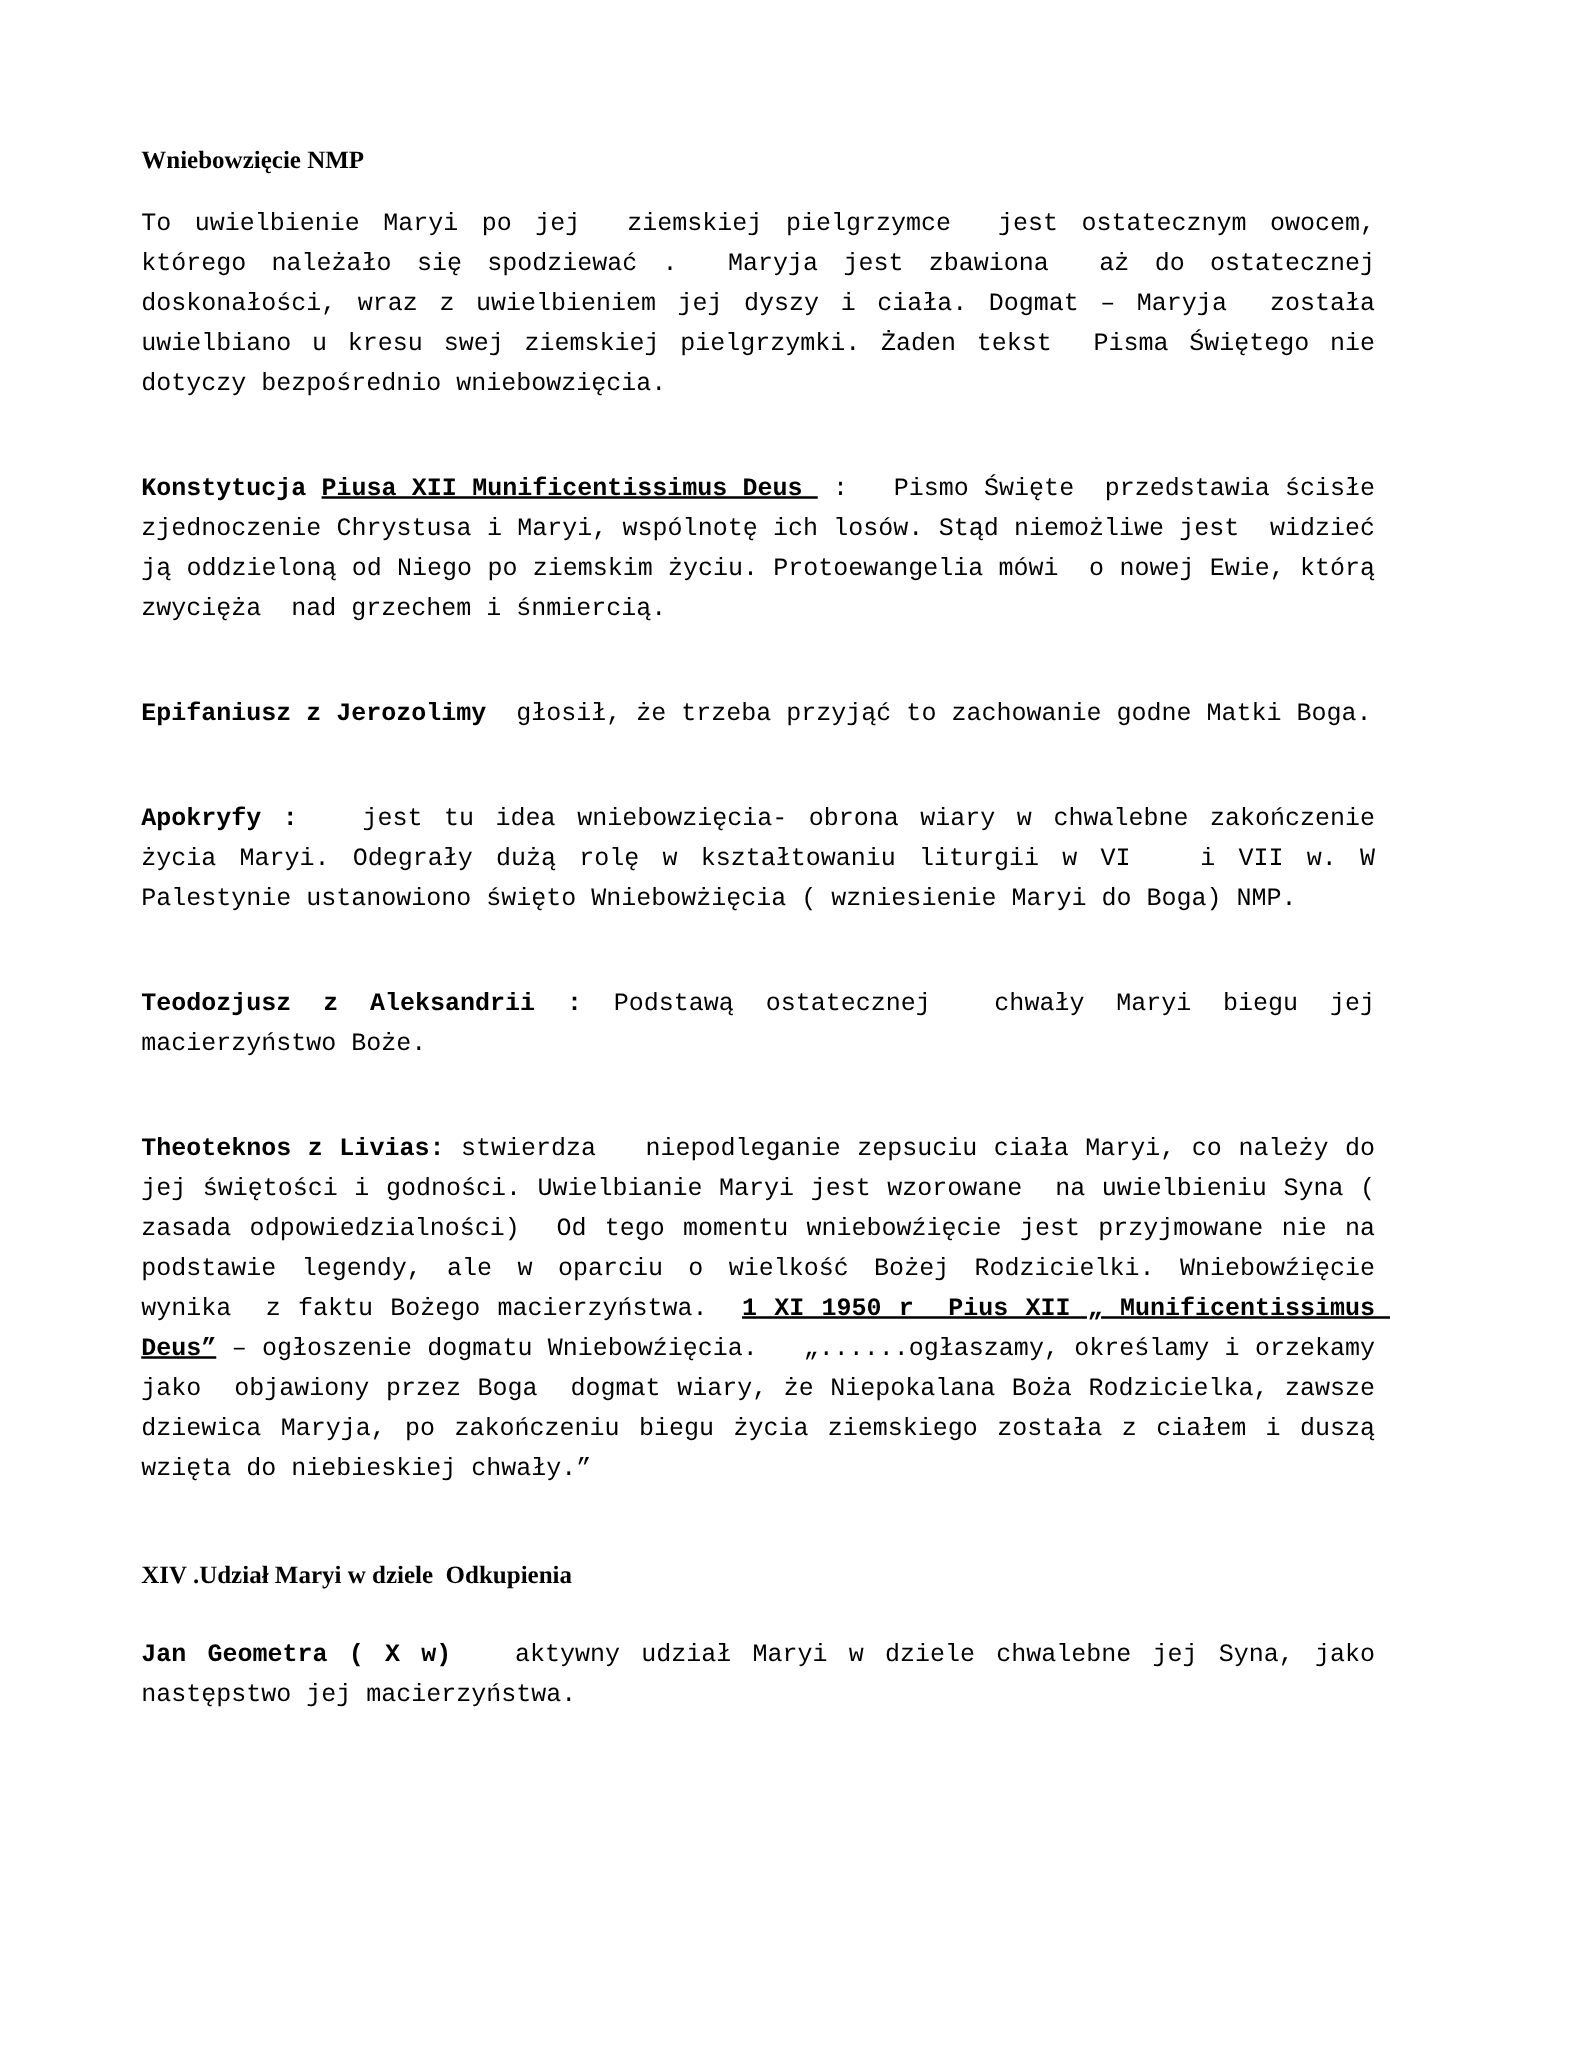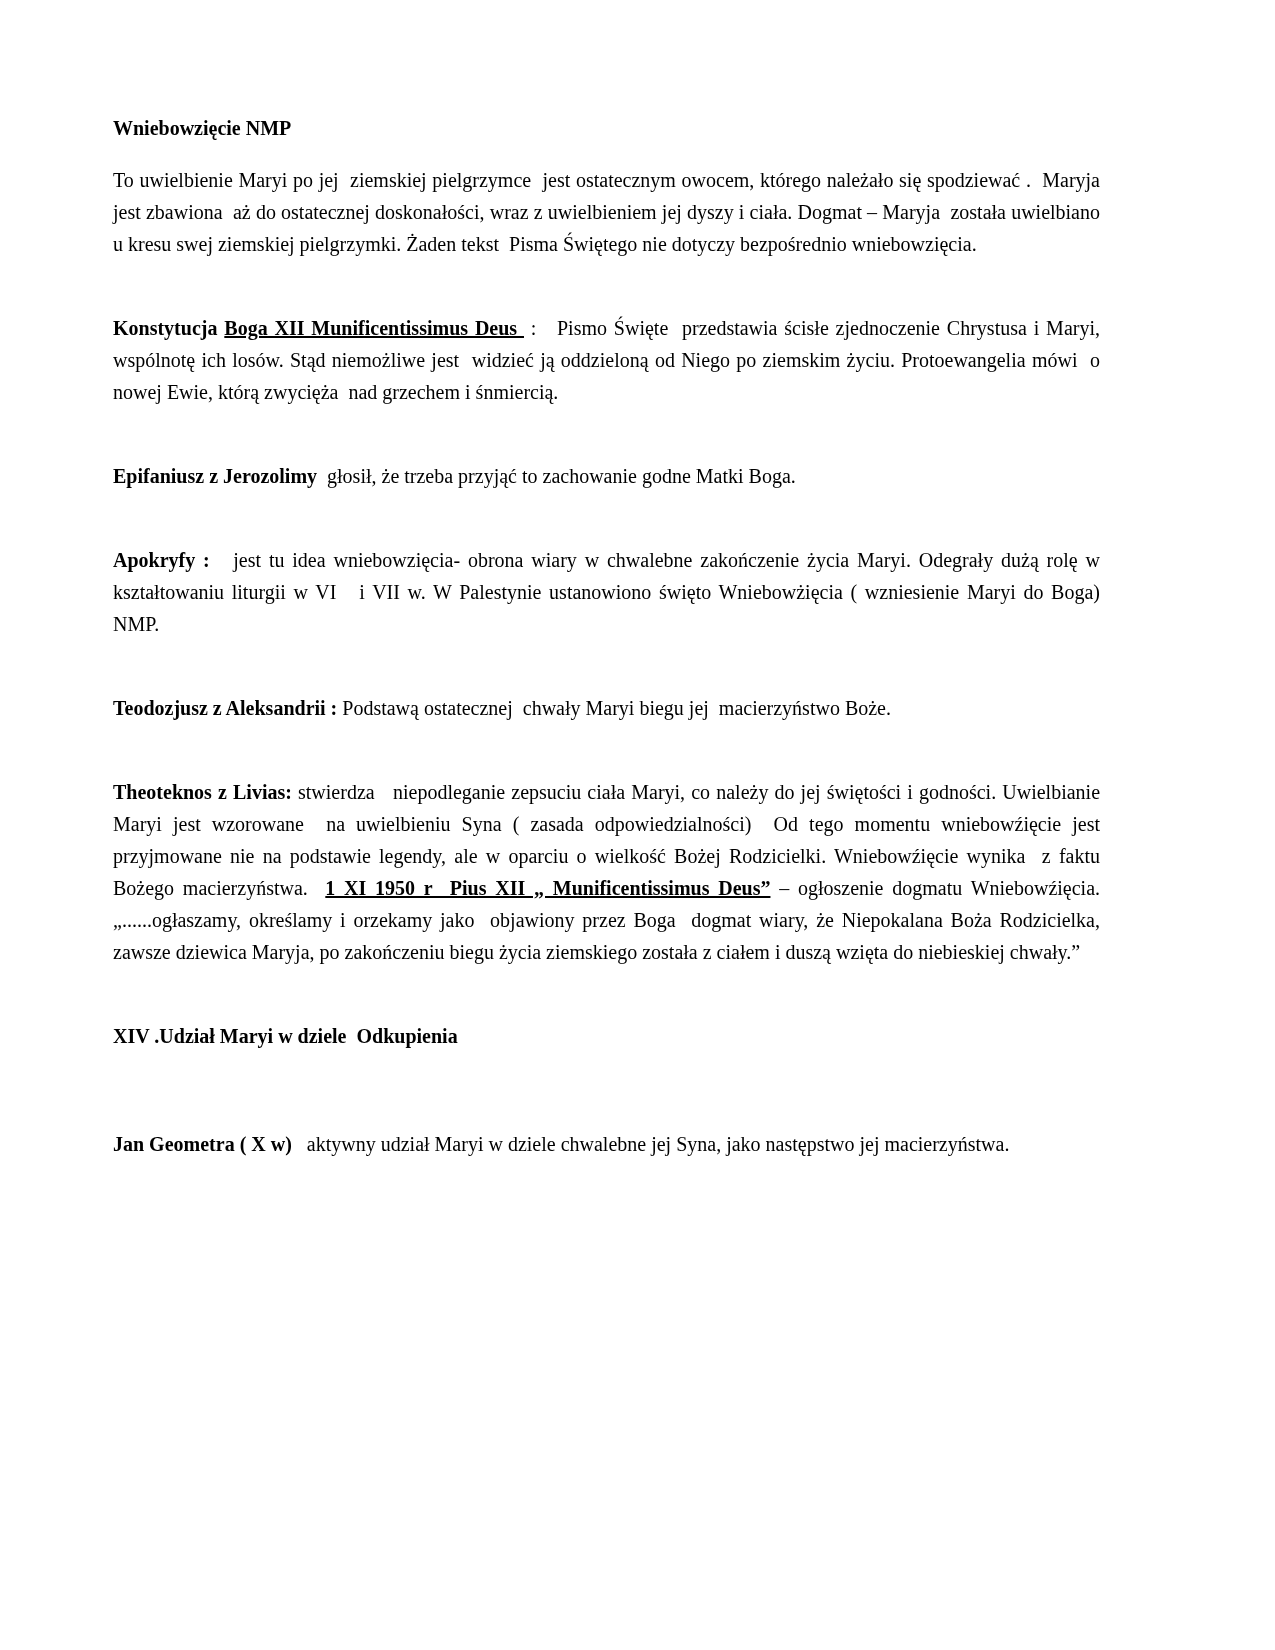--- a/index.html
+++ b/index.html
@@ -24,44 +24,45 @@
     font-size: 20px;
     font-weight: bold;
     margin: 0 0 20px 0;
     text-align: left;
     white-space: pre-wrap;
   }
   .para {
     margin: 0 0 52px 0;
     text-align: justify;
     white-space: pre-wrap;
+    font-family: Liberation Mono, monospace;
   }
   .para:last-child {
     margin-bottom: 0;
   }
   .section-heading {
     font-size: 20px;
     font-weight: bold;
-    margin: 0 0 76px 0;
+    margin: 0 0 33px 0;
     text-align: left;
     white-space: pre-wrap;
   }
   .b  { font-weight: bold; }
   .bu { font-weight: bold; text-decoration: underline; }
 </style>
 </head>
 <body>
 
 <div class="page">
 
   <h1 class="doc-title">Wniebowzięcie NMP</h1>
 
   <p class="para"><span>To uwielbienie Maryi po jej  ziemskiej pielgrzymce  jest ostatecznym owocem, którego należało się spodziewać .  Maryja jest zbawiona  aż do ostatecznej doskonałości, wraz z uwielbieniem jej dyszy i ciała. Dogmat – Maryja  została uwielbiano u kresu swej ziemskiej pielgrzymki. Żaden tekst  Pisma Świętego nie dotyczy bezpośrednio wniebowzięcia.</span></p>
 
-  <p class="para"><span class="b">Konstytucja </span><span class="bu">Boga XII Munificentissimus Deus </span><span> :   Pismo Święte  przedstawia ścisłe zjednoczenie Chrystusa i Maryi, wspólnotę ich losów. Stąd niemożliwe jest  widzieć ją oddzieloną od Niego po ziemskim życiu. Protoewangelia mówi  o nowej Ewie, którą zwycięża  nad grzechem i śnmiercią.</span></p>
+  <p class="para"><span class="b">Konstytucja </span><span class="bu">Piusa XII Munificentissimus Deus </span><span> :   Pismo Święte  przedstawia ścisłe zjednoczenie Chrystusa i Maryi, wspólnotę ich losów. Stąd niemożliwe jest  widzieć ją oddzieloną od Niego po ziemskim życiu. Protoewangelia mówi  o nowej Ewie, którą zwycięża  nad grzechem i śnmiercią.</span></p>
 
   <p class="para"><span class="b">Epifaniusz z Jerozolimy </span><span> głosił, że trzeba przyjąć to zachowanie godne Matki Boga.</span></p>
 
   <p class="para"><span class="b">Apokryfy : </span><span>  jest tu idea wniebowzięcia- obrona wiary w chwalebne zakończenie życia Maryi. Odegrały dużą rolę w kształtowaniu liturgii w VI   i VII w. W Palestynie ustanowiono święto Wniebowżięcia ( wzniesienie Maryi do Boga) NMP.</span></p>
 
   <p class="para"><span class="b">Teodozjusz z Aleksandrii : </span><span>Podstawą ostatecznej  chwały Maryi biegu jej  macierzyństwo Boże.</span></p>
 
   <p class="para"><span class="b">Theoteknos z Livias: </span><span>stwierdza   niepodleganie zepsuciu ciała Maryi, co należy do jej świętości i godności. Uwielbianie Maryi jest wzorowane  na uwielbieniu Syna ( zasada odpowiedzialności)  Od tego momentu wniebowźięcie jest przyjmowane nie na podstawie legendy, ale w oparciu o wielkość Bożej Rodzicielki. Wniebowźięcie wynika  z faktu Bożego macierzyństwa.  </span><span class="bu">1 XI 1950 r  Pius XII „ Munificentissimus Deus”</span><span> – ogłoszenie dogmatu Wniebowźięcia.   „......ogłaszamy, określamy i orzekamy jako  objawiony przez Boga  dogmat wiary, że Niepokalana Boża Rodzicielka, zawsze dziewica Maryja, po zakończeniu biegu życia ziemskiego została z ciałem i duszą wzięta do niebieskiej chwały.”</span></p>
 
   <h2 class="section-heading">XIV .Udział Maryi w dziele  Odkupienia</h2>

